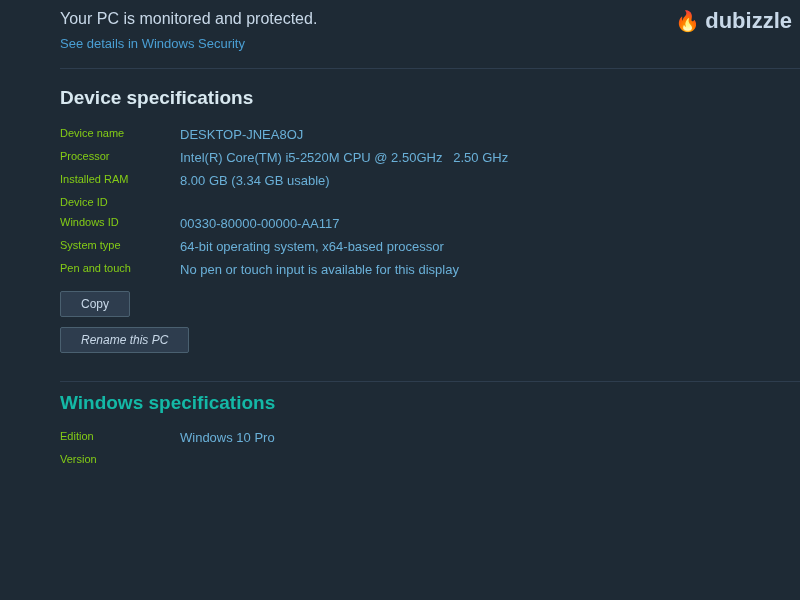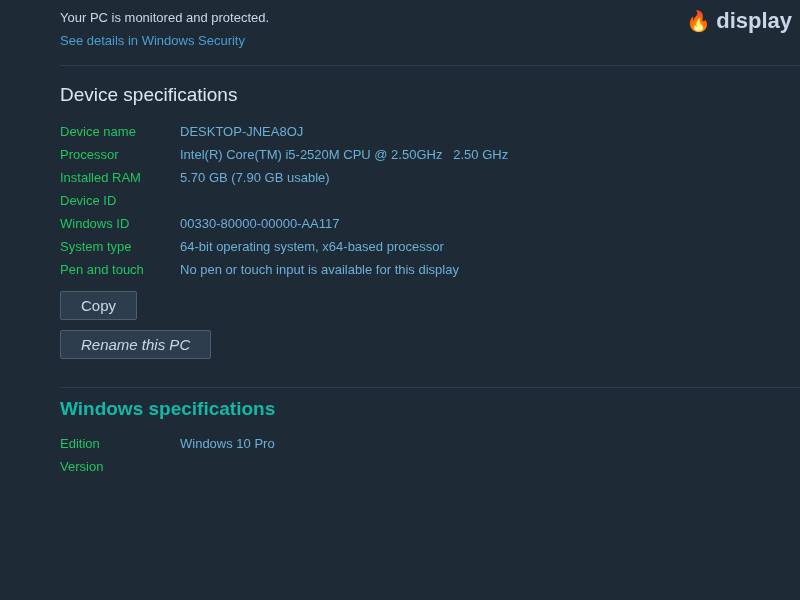--- a/index.html
+++ b/index.html
@@ -15,64 +15,64 @@
       background-color: #1e2a35;
       color: #c8d8e8;
       padding: 0 0 0 60px;
       height: 600px;
       overflow: hidden;
     }
     .top-bar {
       padding: 10px 0 8px 0;
     }
     .top-title {
-      font-size: 13px;
+      font-size: 16px;
       color: #c8d8e8;
       font-weight: 400;
       margin-bottom: 6px;
     }
     .security-link {
       color: #4a9fd4;
       font-size: 13px;
       text-decoration: none;
       cursor: pointer;
       margin-top: 48px;
     }
     .section-title {
       font-size: 19px;
       color: #d8e8f0;
-      font-weight: 400;
+      font-weight: 700;
       margin: 18px 0 14px 0;
     }
     .spec-table {
       width: 100%;
       border-collapse: collapse;
     }
     .spec-row {
       display: flex;
       align-items: flex-start;
       padding: 4px 0;
     }
     .spec-label {
       min-width: 120px;
-      font-size: 13px;
-      color: #22c55e;
+      font-size: 11px;
+      color: #84cc16;
       padding-right: 4px;
       flex-shrink: 0;
     }
     .spec-value {
       font-size: 13px;
       color: #6ab0d8;
     }
     .btn {
       background-color: #2e3d4e;
       border: 1px solid #4a6070;
       color: #c8d8e8;
       padding: 5px 20px;
-      font-size: 15px;
+      font-size: 12px;
       cursor: pointer;
       border-radius: 2px;
       margin-top: 10px;
       display: inline-block;
     }
     .rename-btn {
       margin-top: 10px;
       margin-bottom: 20px;
       font-style: italic;
     }
@@ -107,21 +107,21 @@
       font-size: 20px;
     }
   </style>
 </head>
 <body>
 
 <div class="main-content">
   
   <div class="dubizzle-watermark">
     <span class="flame-icon">🔥</span>
-    <span class="dubizzle-logo">display</span>
+    <span class="dubizzle-logo">dubizzle</span>
   </div>
 
   <div class="top-bar">
     <div class="top-title">Your PC is monitored and protected.</div>
     <a class="security-link">See details in Windows Security</a>
   </div>
 
   <hr class="divider">
 
   <div class="section-title">Device specifications</div>
@@ -130,21 +130,21 @@
     <div class="spec-row">
       <span class="spec-label">Device name</span>
       <span class="spec-value">DESKTOP-JNEA8OJ</span>
     </div>
     <div class="spec-row">
       <span class="spec-label">Processor</span>
       <span class="spec-value">Intel(R) Core(TM) i5-2520M CPU @ 2.50GHz&nbsp;&nbsp; 2.50 GHz</span>
     </div>
     <div class="spec-row">
       <span class="spec-label">Installed RAM</span>
-      <span class="spec-value">5.70 GB (7.90 GB usable)</span>
+      <span class="spec-value">8.00 GB (3.34 GB usable)</span>
     </div>
     <div class="spec-row">
       <span class="spec-label">Device ID</span>
     </div>
     <div class="spec-row">
       <span class="spec-label">Windows ID</span>
       <span class="spec-value">00330-80000-00000-AA117</span>
     </div>
     <div class="spec-row">
       <span class="spec-label">System type</span>

